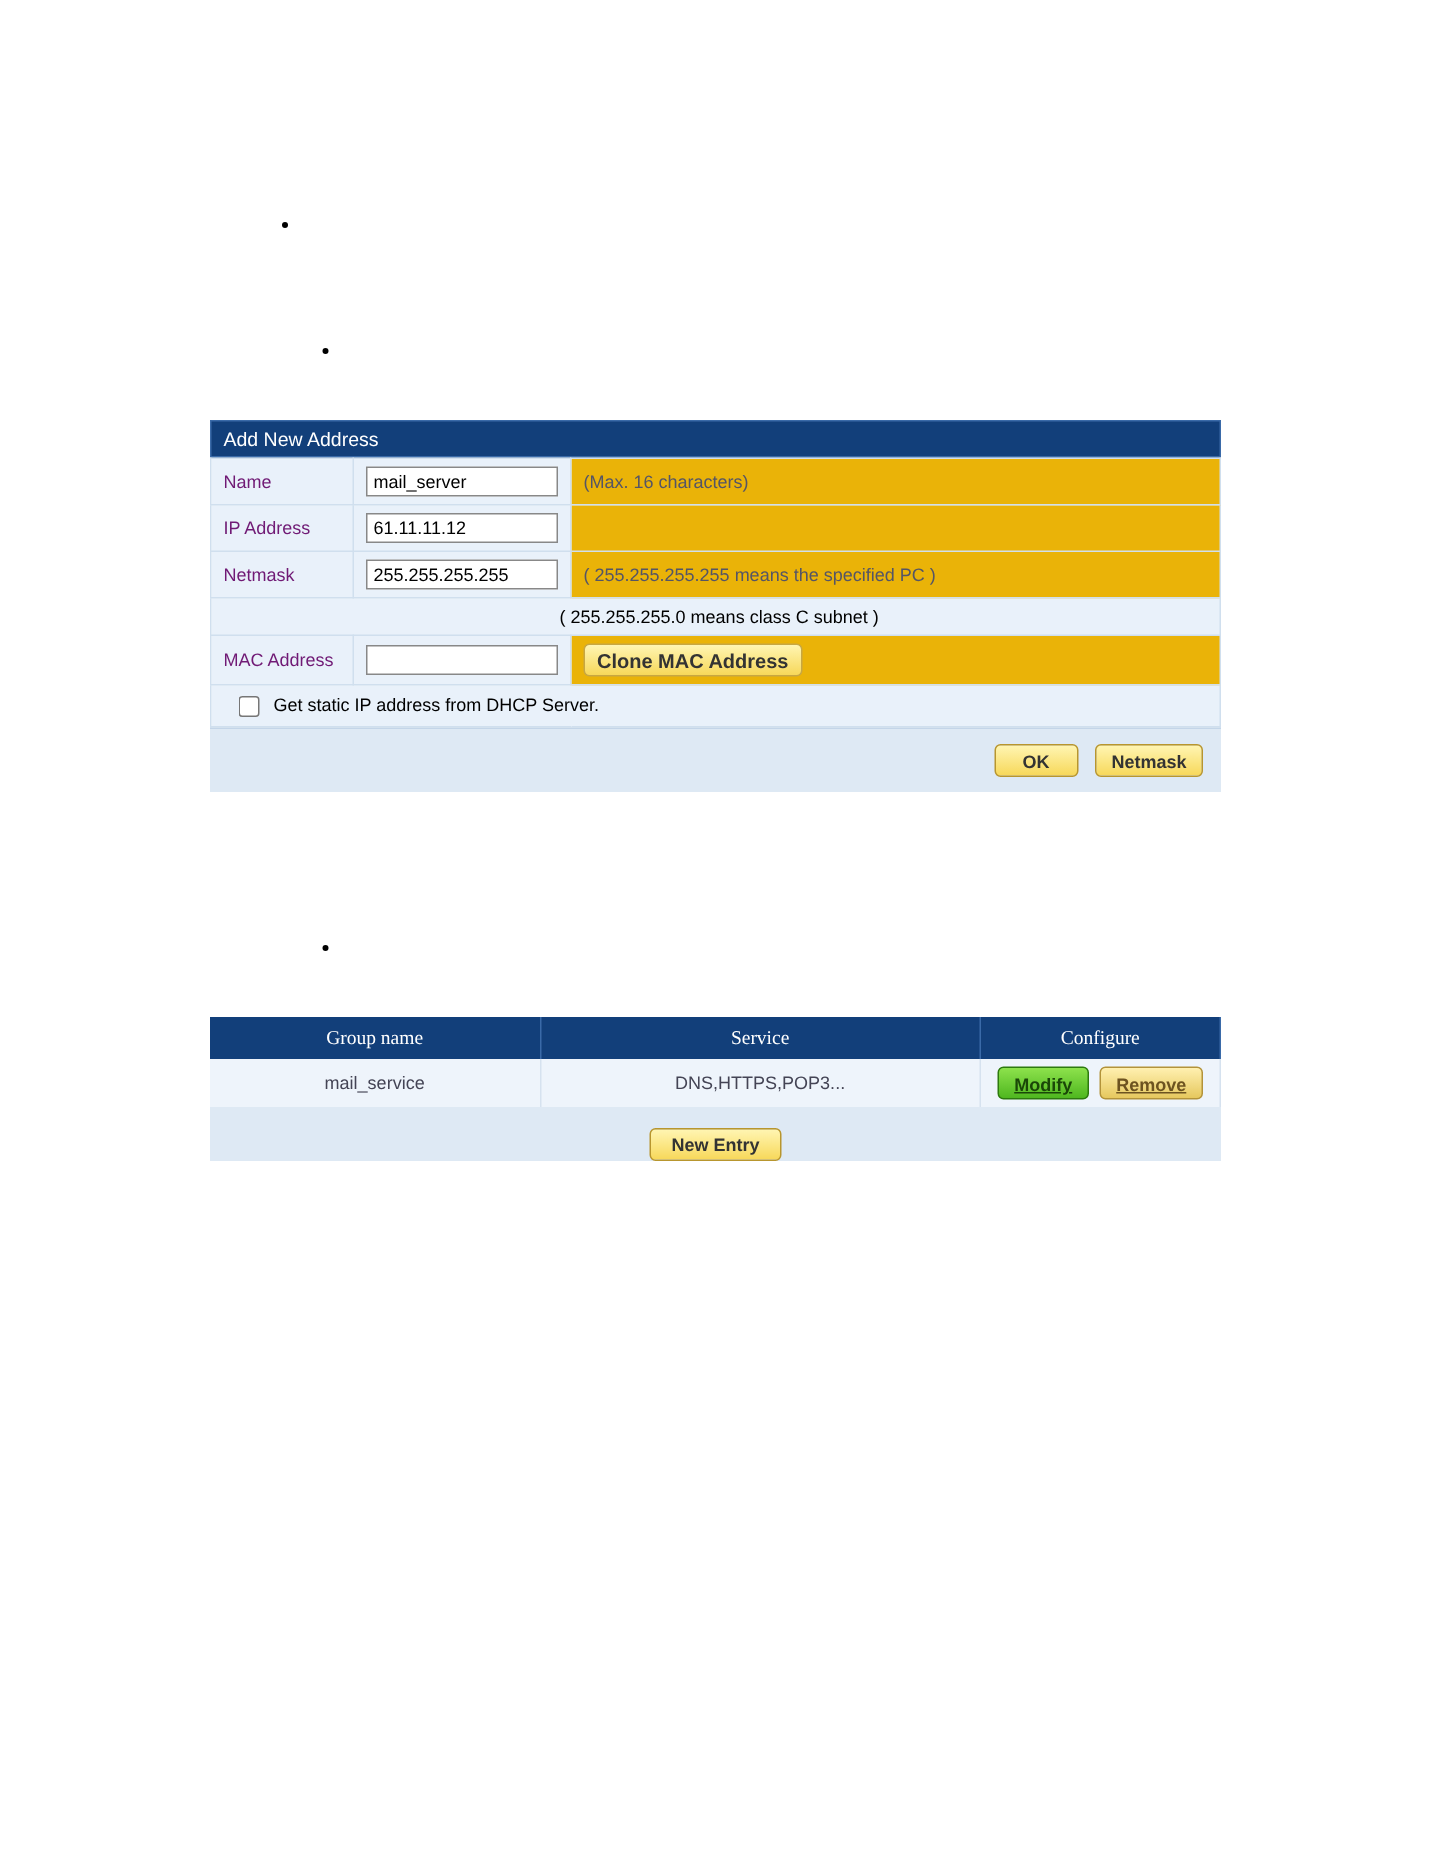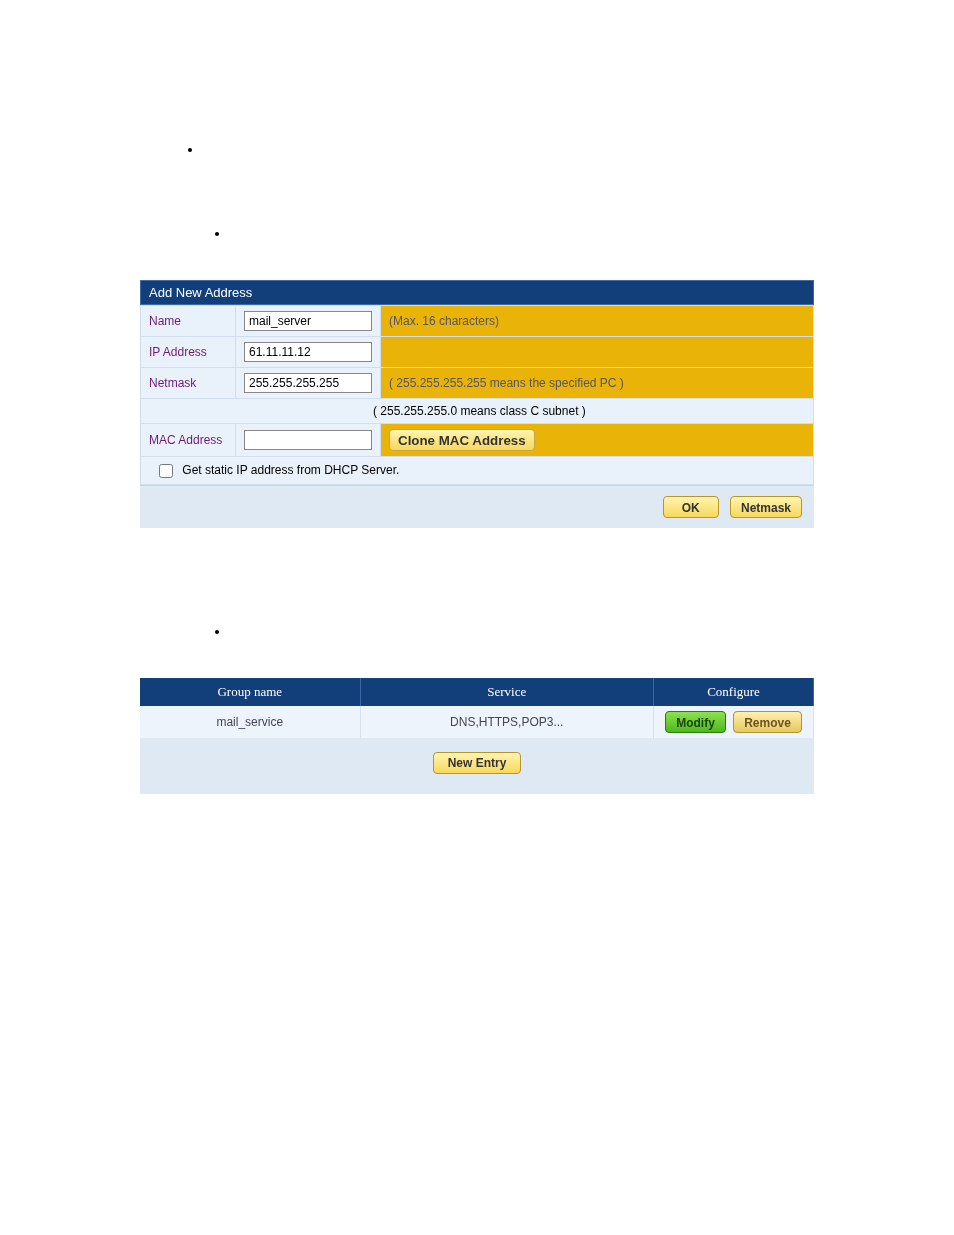--- a/index.html
+++ b/index.html
@@ -79,23 +79,23 @@
     }
     .action-bar .btn { margin-left: 8px; }
     
     .data-table { width: 100%; border-collapse: collapse; }
     .data-table th {
       background: #123f7a; color: #fff; font-weight: normal; padding: 6px; font-size: 13px;
       border-right: 1px solid #3a6aa8; text-align:center;font-family:Liberation Serif, serif;
     }
     .data-table td { background: #eef4fb; padding: 5px 8px; text-align: center; color: #445; border-right: 1px solid #d6e2ef; }
     .data-table .config-cell { width: 160px; white-space:nowrap; }
-    .data-table .config-cell .btn { margin: 0 2px; }
+    .data-table .config-cell .btn { margin: 0 2px; text-decoration: underline; }
     
-    .new-entry-bar { background: #dee9f4; text-align: center; padding: 14px 0 20px 0; text-decoration: underline; }
+    .new-entry-bar { background: #dee9f4; text-align: center; padding: 14px 0 0 0; text-decoration: underline; }
     
     .dot { width:4px; height:4px; background:#000; border-radius:50%; position:absolute; }
   </style>
 </head>
 <body>
 
 <div style="position:absolute; left:188px; top:148px;" class="dot"></div>
 <div style="position:absolute; left:215px; top:232px;" class="dot"></div>
 <div style="position:absolute; left:215px; top:630px;" class="dot"></div>
 

